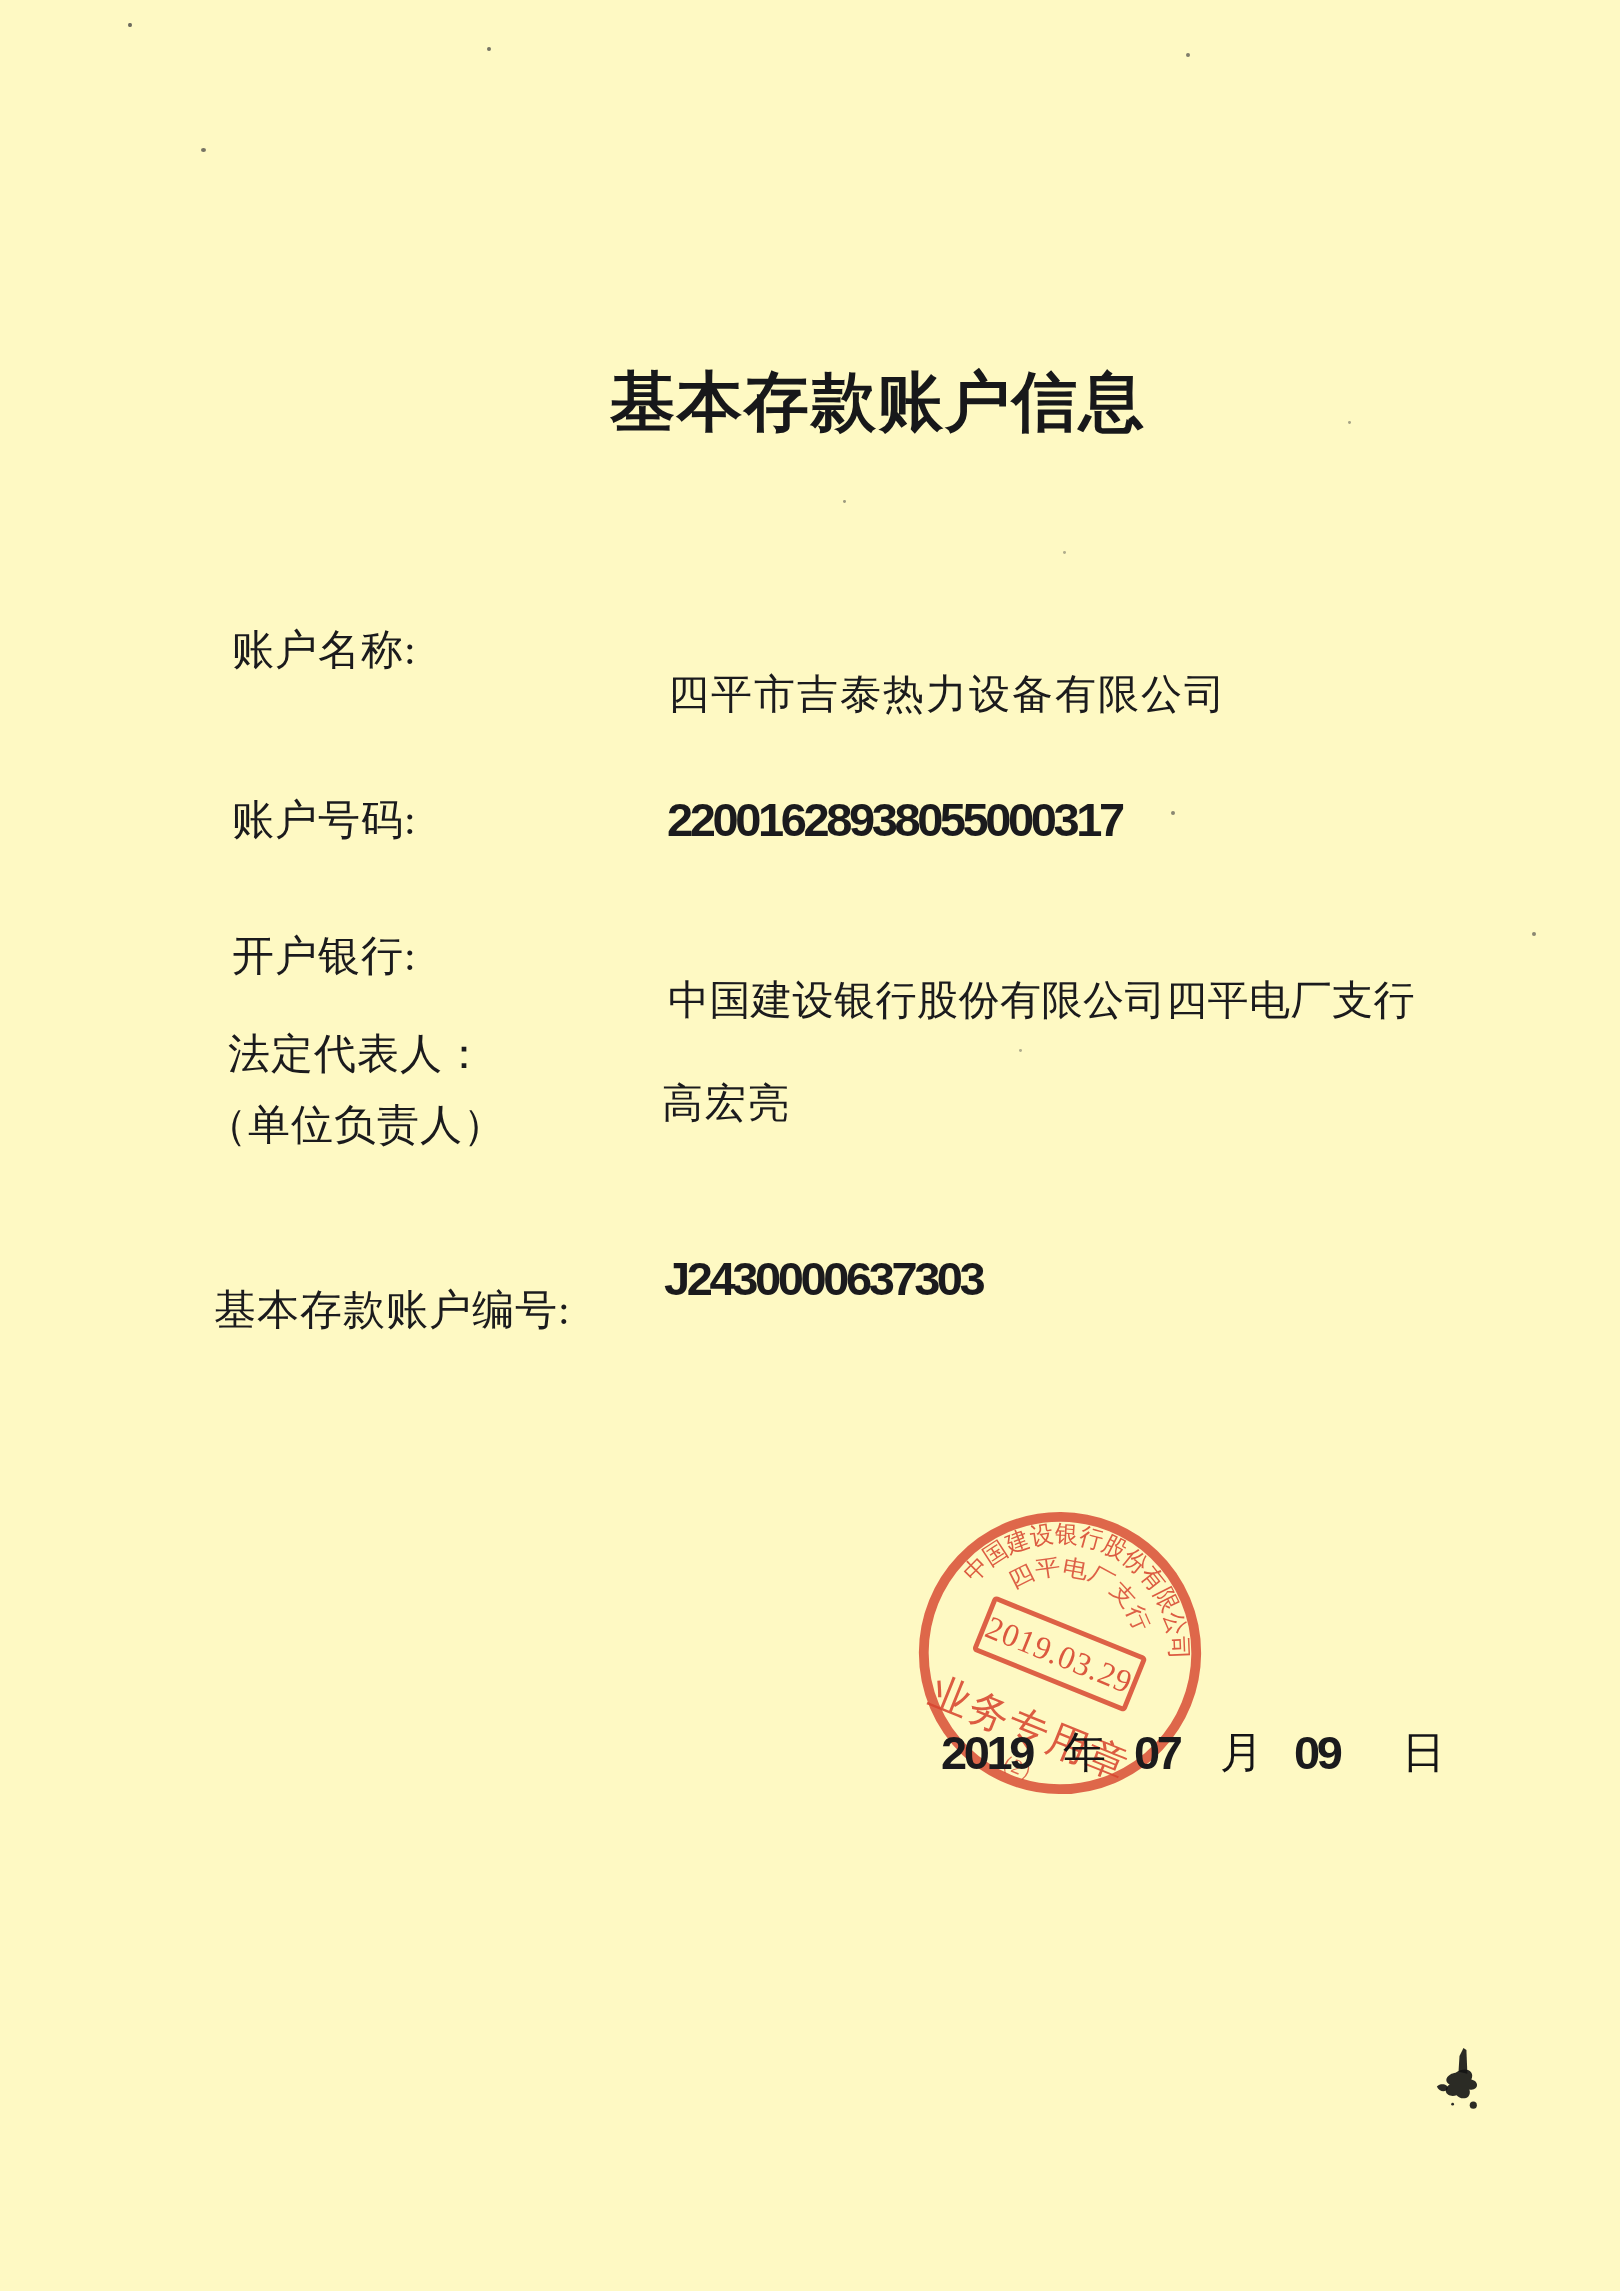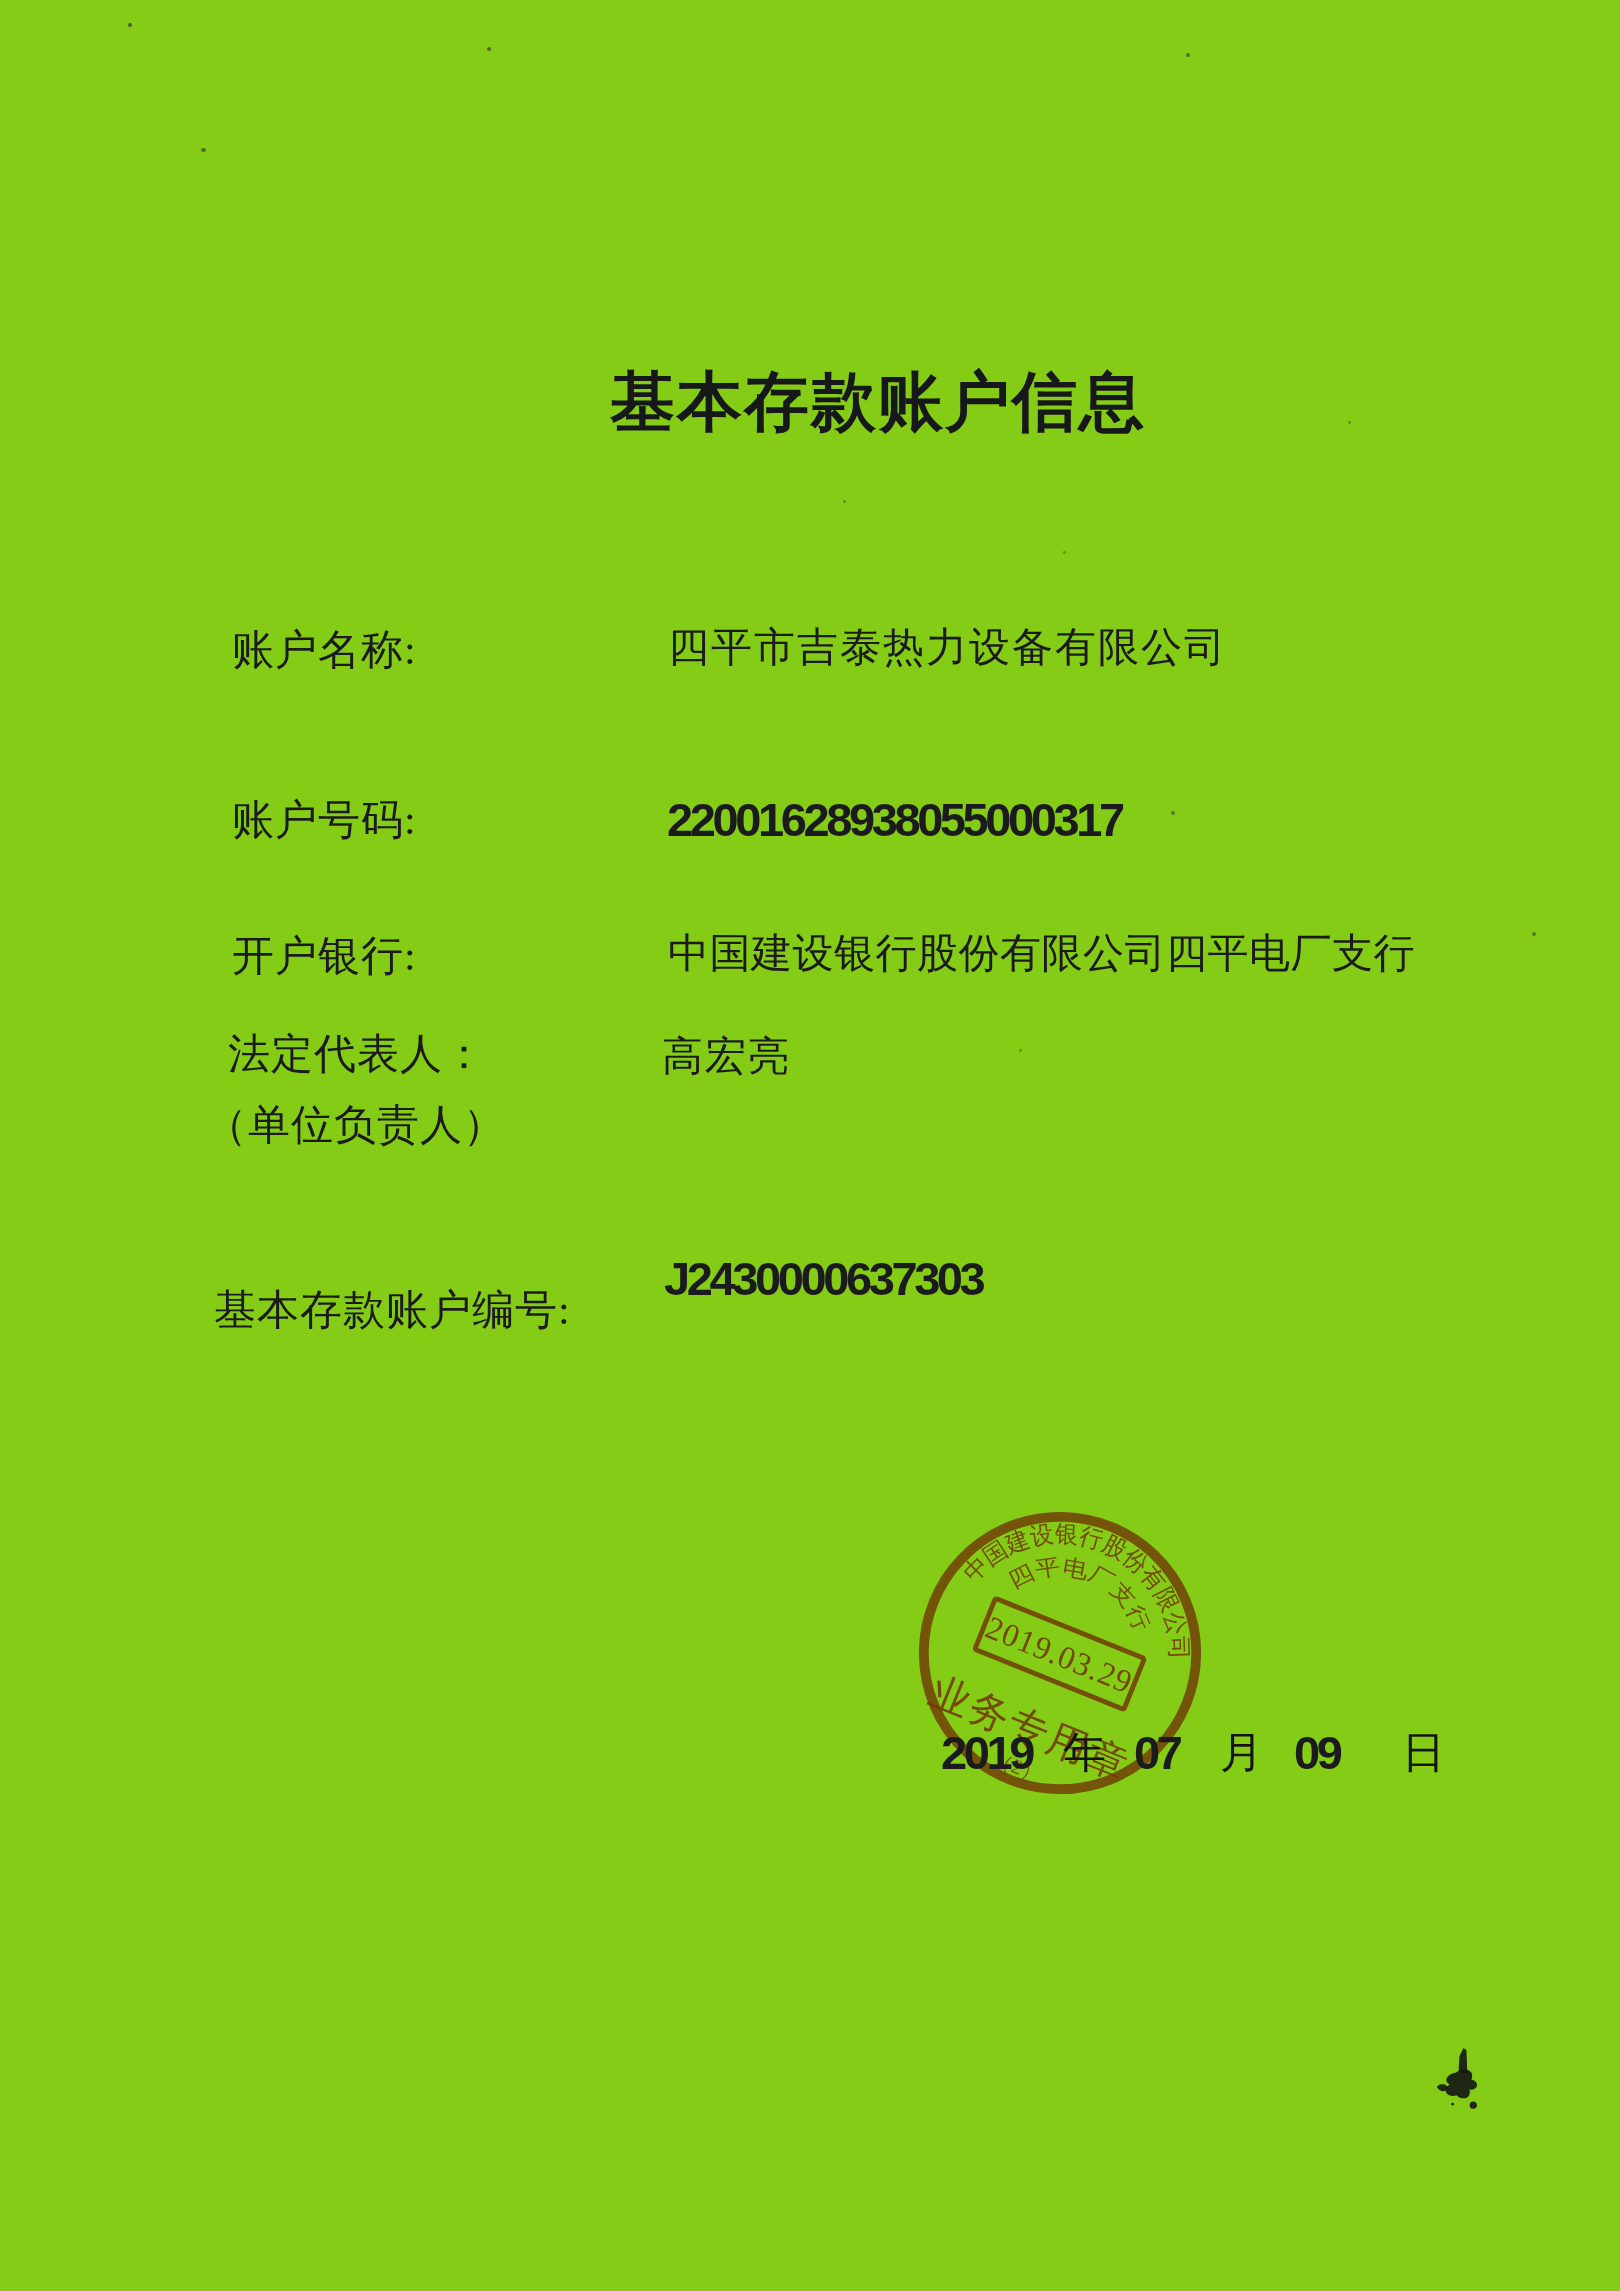--- a/index.html
+++ b/index.html
@@ -1,30 +1,30 @@
 <!DOCTYPE html>
 <html lang="zh"><head>
 <meta charset="utf-8">
 <style>
   html,body{margin:0;padding:0;background:#888;}
   .page{
     position:relative;
     width:1620px;height:2292px;
-    background:#84cc16;
+    background:#fef9c3;
     overflow:hidden;
     font-family:"Liberation Serif","DejaVu Serif",serif;
     color:#1c1c1c;
   }
   .abs{position:absolute;line-height:1;white-space:nowrap;}
   .title{
     font-size:65px;font-weight:700;letter-spacing:2px;
     color:#17181a;
   }
   .cjk-label{font-size:42px;letter-spacing:1px;color:#1b1b1d;}
-  .cjk-value{font-size:41px;letter-spacing:2px;color:#1b1b1d;}
+  .cjk-value{font-size:41px;letter-spacing:2px;color:#1b1b1d;margin-top:47px;}
   .cjk-value.bank{letter-spacing:0.5px;}
   .num{
     font-family:"Liberation Sans","DejaVu Sans",sans-serif;
     font-size:47px;letter-spacing:-3.4px;color:#1b1b1d;font-weight:bold;
   }
   .date-cjk{font-size:43px;color:#141416;}
   .speck{position:absolute;border-radius:50%;background:#3c3c3c;}
   .stamp{position:absolute;left:913px;top:1506px;width:294px;height:294px;
          mix-blend-mode:multiply;}
   .stamp text{font-family:"Liberation Serif","DejaVu Serif",serif;}

